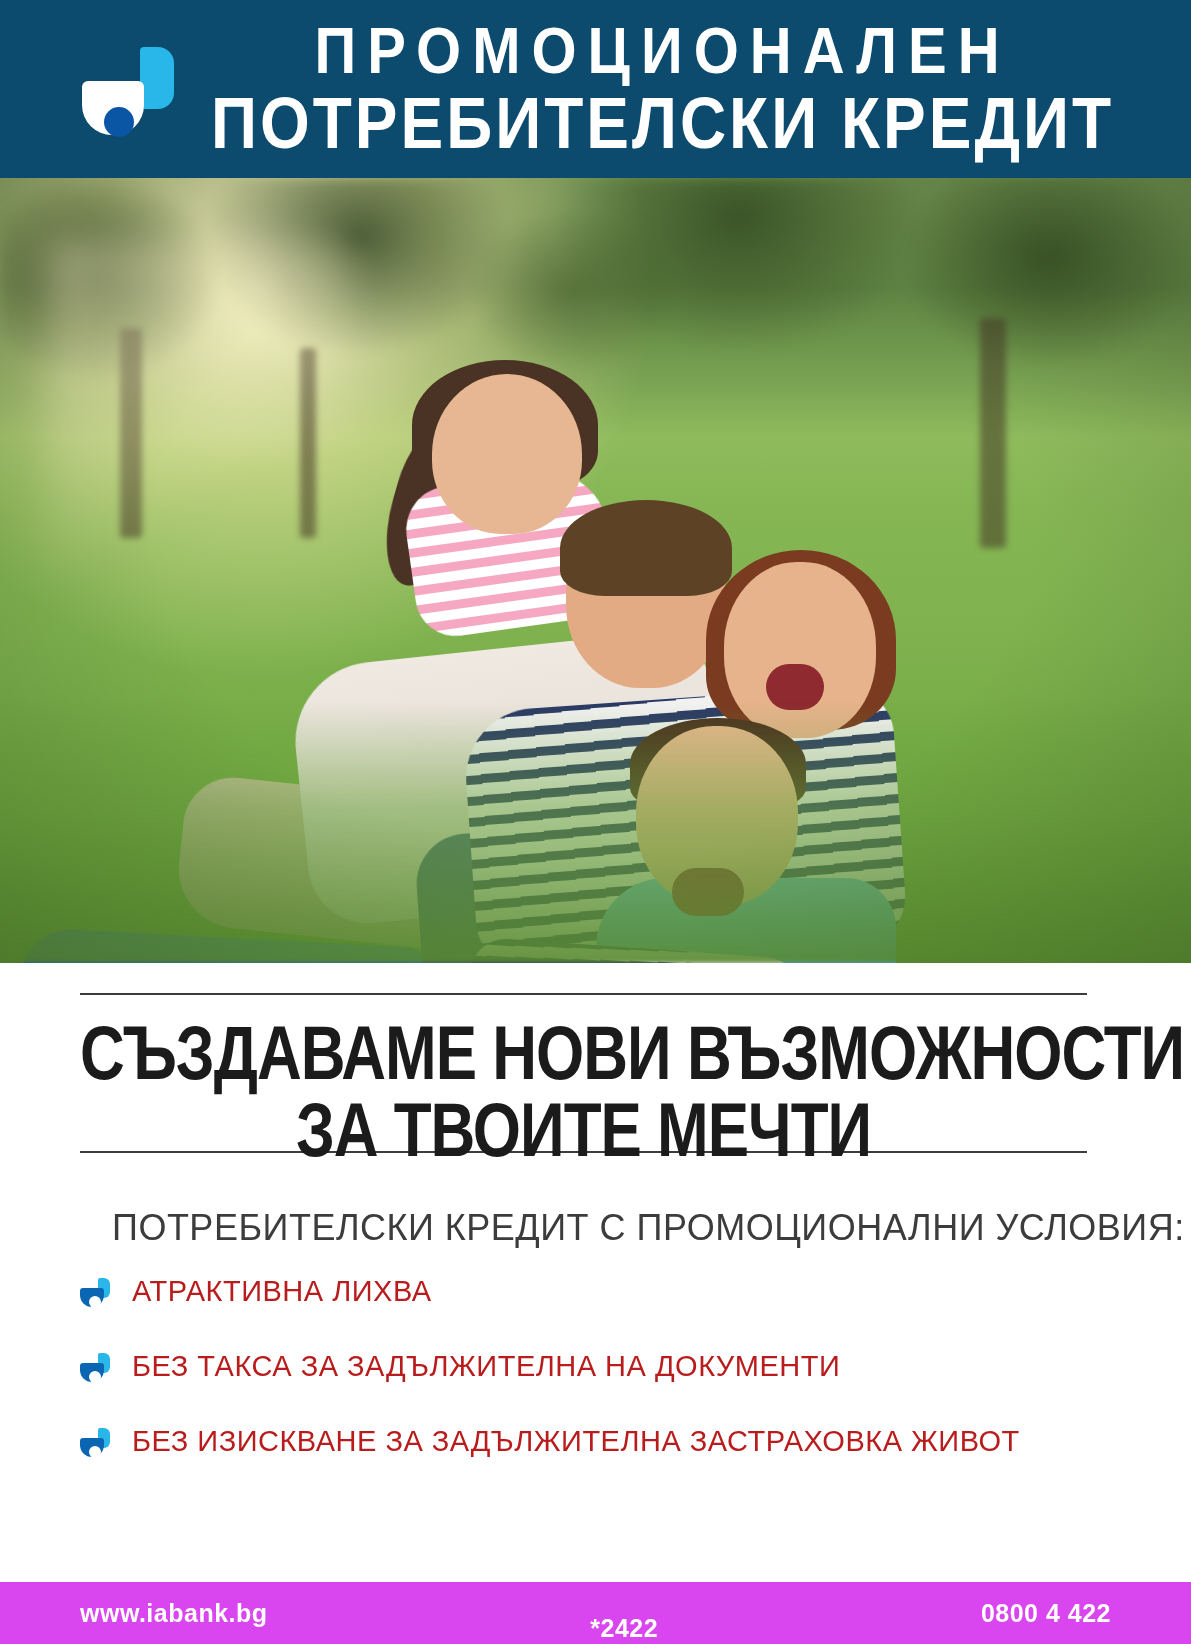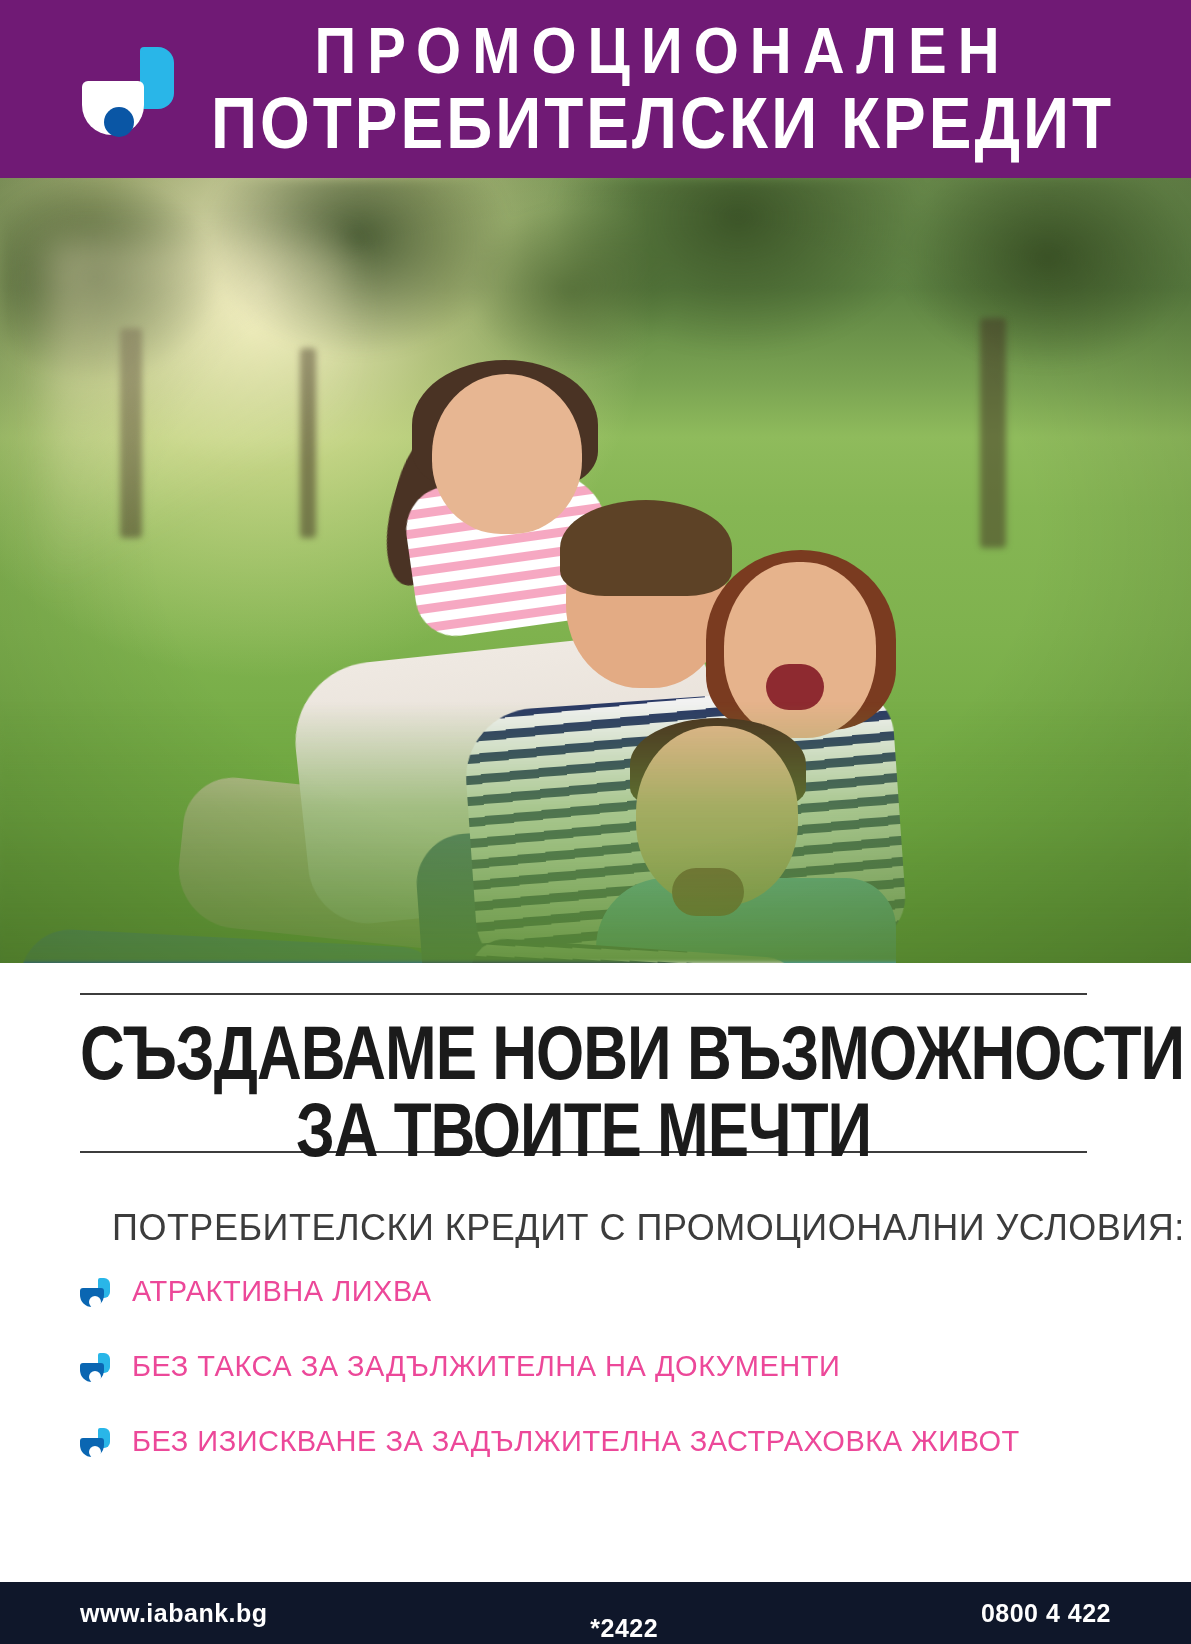--- a/index.html
+++ b/index.html
@@ -19,21 +19,21 @@
     width: 1191px;
     height: 1644px;
     position: relative;
     background: #ffffff;
     display: flex;
     flex-direction: column;
   }
 
   
   .header {
-    background: #701a75;
+    background: #0c4a6e;
     height: 178px;
     display: flex;
     align-items: center;
     padding: 0 0 0 80px;
     box-sizing: border-box;
     position: relative;
   }
   .logo-mark {
     width: 96px;
     height: 96px;
@@ -334,29 +334,29 @@
     border-radius: 3px 3px 12px 12px;
   }
   .bullet-icon .bi-d {
     position: absolute;
     left: 9px; bottom: -1px;
     width: 12px; height: 12px;
     background: #ffffff;
     border-radius: 50%;
   }
   .bullet-text {
-    color: #ec4899;
+    color: #b91c1c;
     font-size: 29px;
     letter-spacing: 0.5px;
     white-space: nowrap;
   }
 
   
   .footer {
-    background: #0f172a;
+    background: #d946ef;
     height: 62px;
     display: flex;
     align-items: center;
     justify-content: space-between;
     padding: 0 80px;
     box-sizing: border-box;
   }
   .footer span {
     color: #ffffff;
     font-weight: bold;

